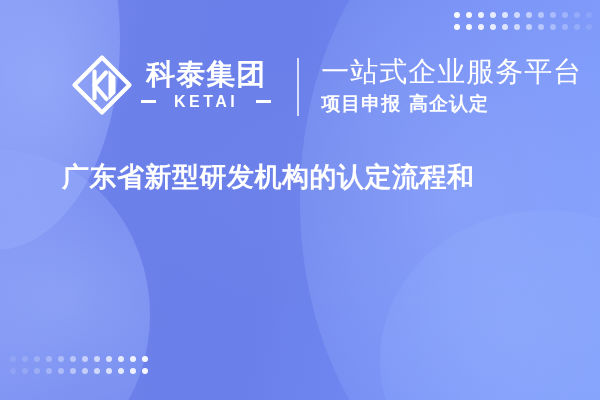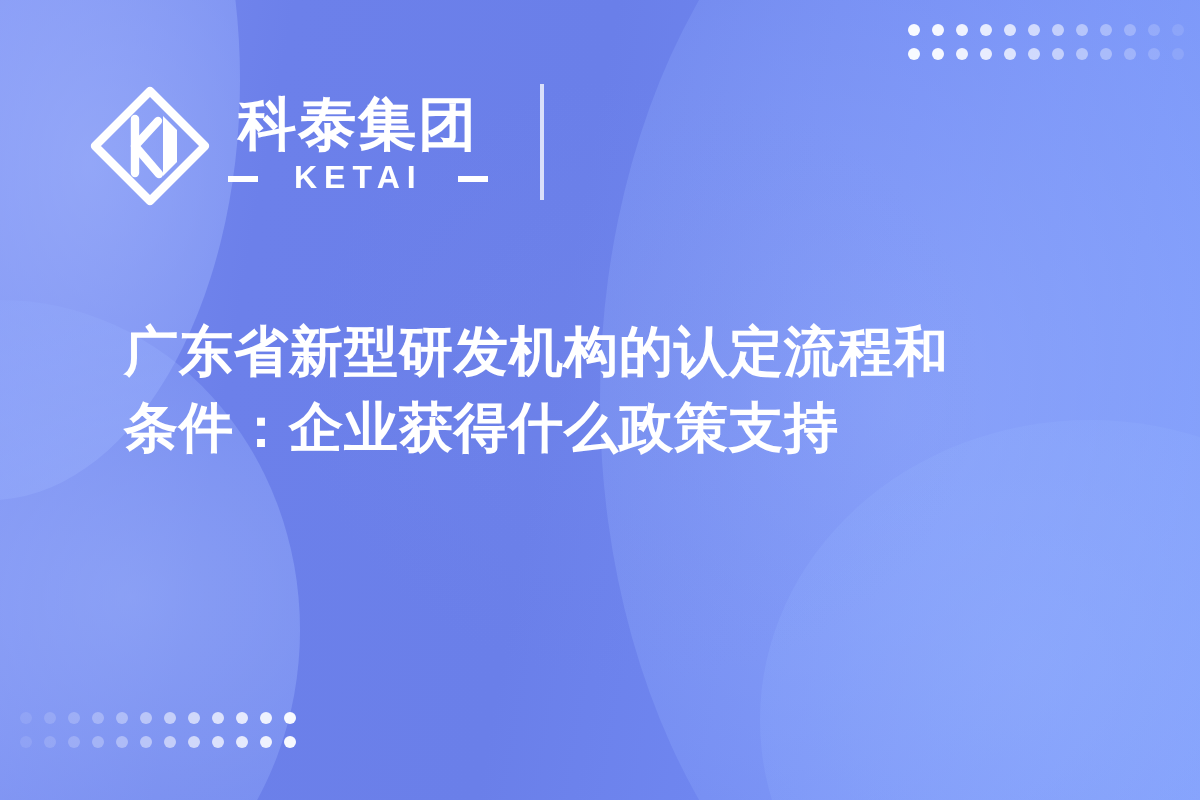--- a/index.html
+++ b/index.html
@@ -62,24 +62,24 @@
   .dotgrid { position: absolute; display: flex; flex-direction: column; gap: 6px; }
   .dotrow  { display: flex; gap: 6px; }
   .dot     { width: 6px; height: 6px; border-radius: 50%; background: #ffffff; }
 
   #dots-top-right { right: 8px; top: 12px; }
   #dots-bottom-left { left: 10px; bottom: 26px; }
 
   
   #header {
     position: absolute;
-    left: 44px;
+    left: 71px;
     top: 42px;
     display: flex;
-    align-items: flex-start;
+    align-items: flex-end;
     height: 74px;
   }
   #logo-lockup { display: flex; align-items: center; }
   #logo-mark { width: 62px; height: 62px; flex: 0 0 auto; }
   #logo-wordmark {
     display: flex;
     flex-direction: column;
     align-items: center;
     margin-left: 8px;
   }
@@ -241,21 +241,24 @@
         <span id="company-name-en-row">
           <span class="wordmark-rule"></span>
           <span id="company-name-en">KETAI</span>
           <span class="wordmark-rule"></span>
         </span>
       </span>
     </div>
 
     <div id="header-divider"></div>
 
+    <div id="tagline-block">
+      <div id="tagline-primary">一站式企业服务平台</div>
+      <div id="tagline-secondary">项目申报 高企认定</div>
+    </div>
 
   </div>
 
   <div id="headline">
     <div class="headline-line">广东省新型研发机构的认定流程和</div>
-    <div class="headline-line">条件：企业获得什么政策支持</div>
   </div>
 
 </div>
 
 </body></html>

